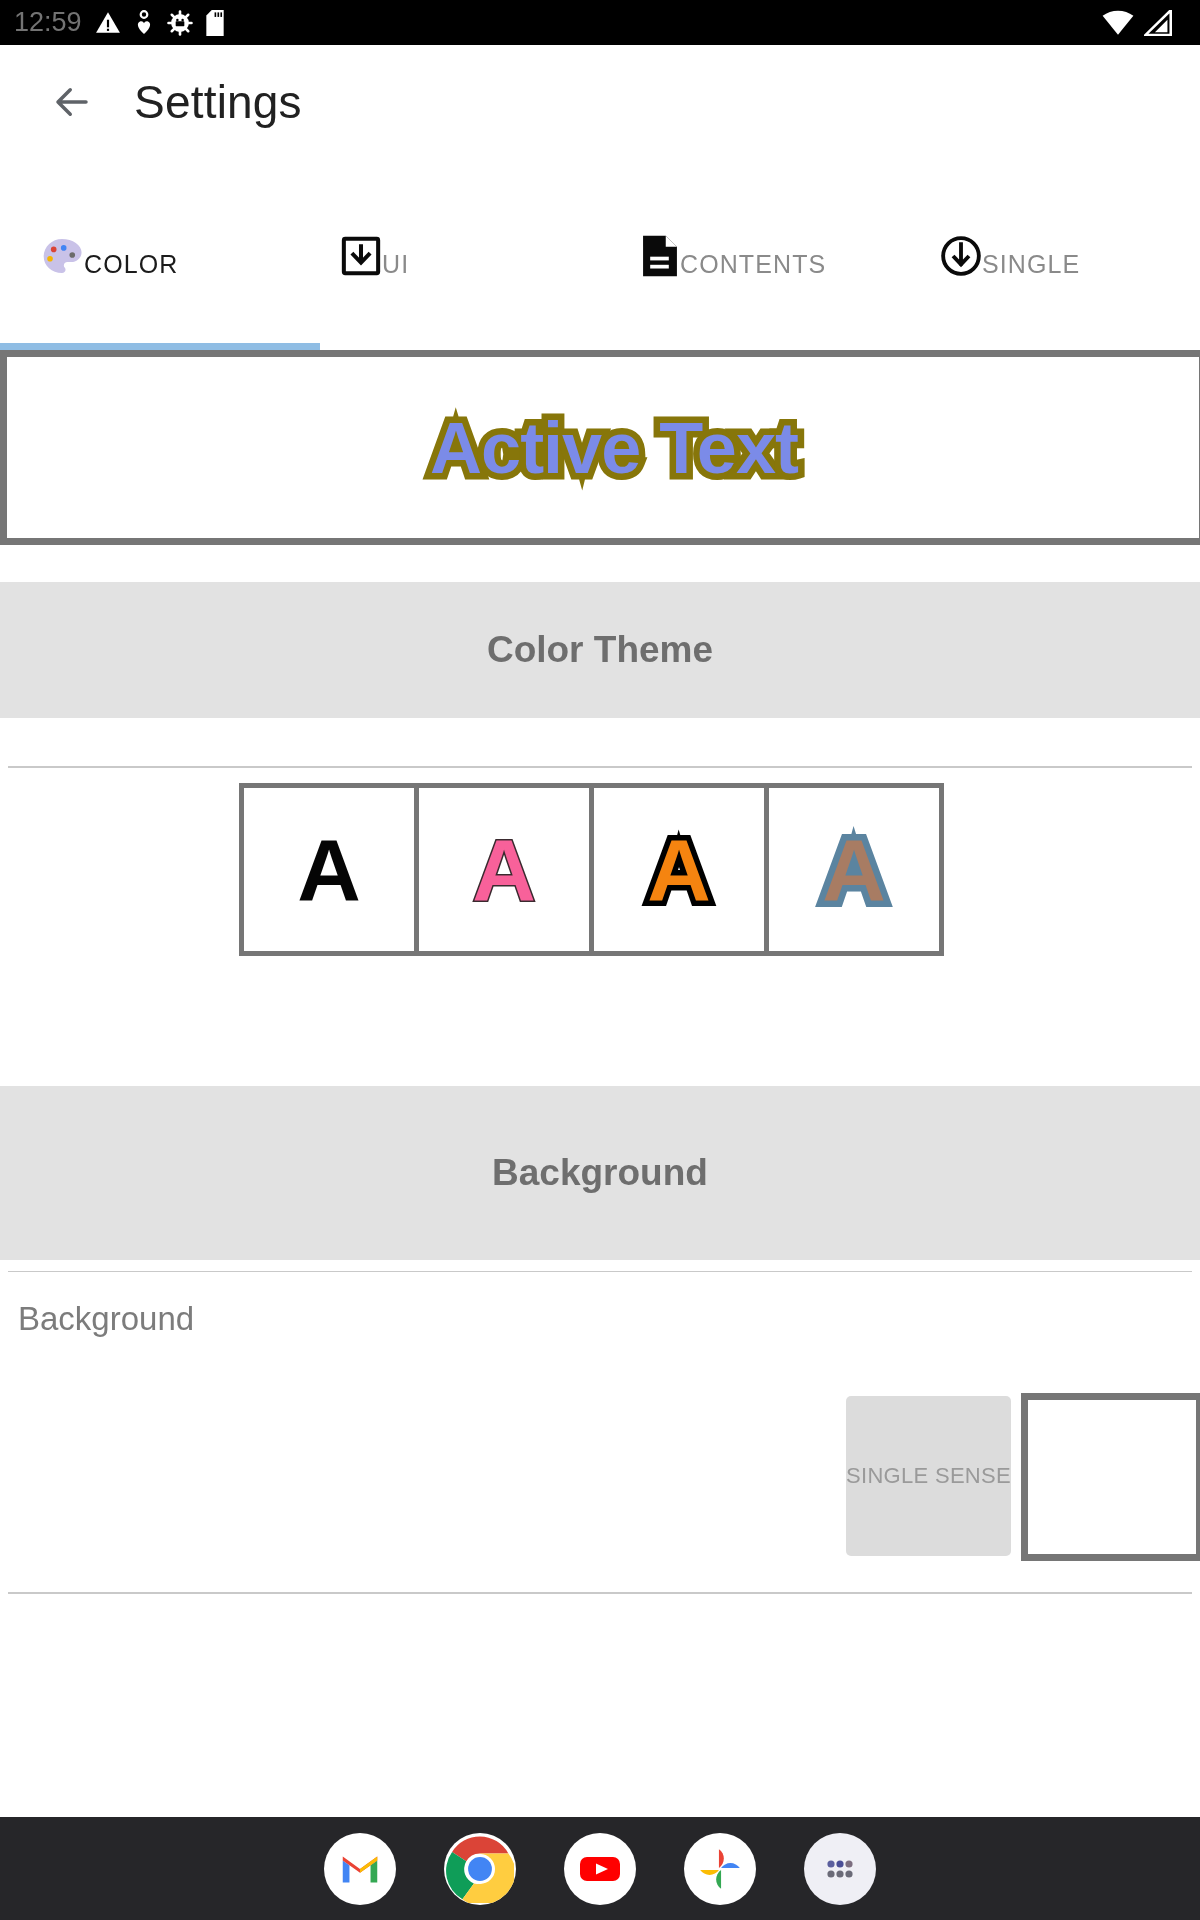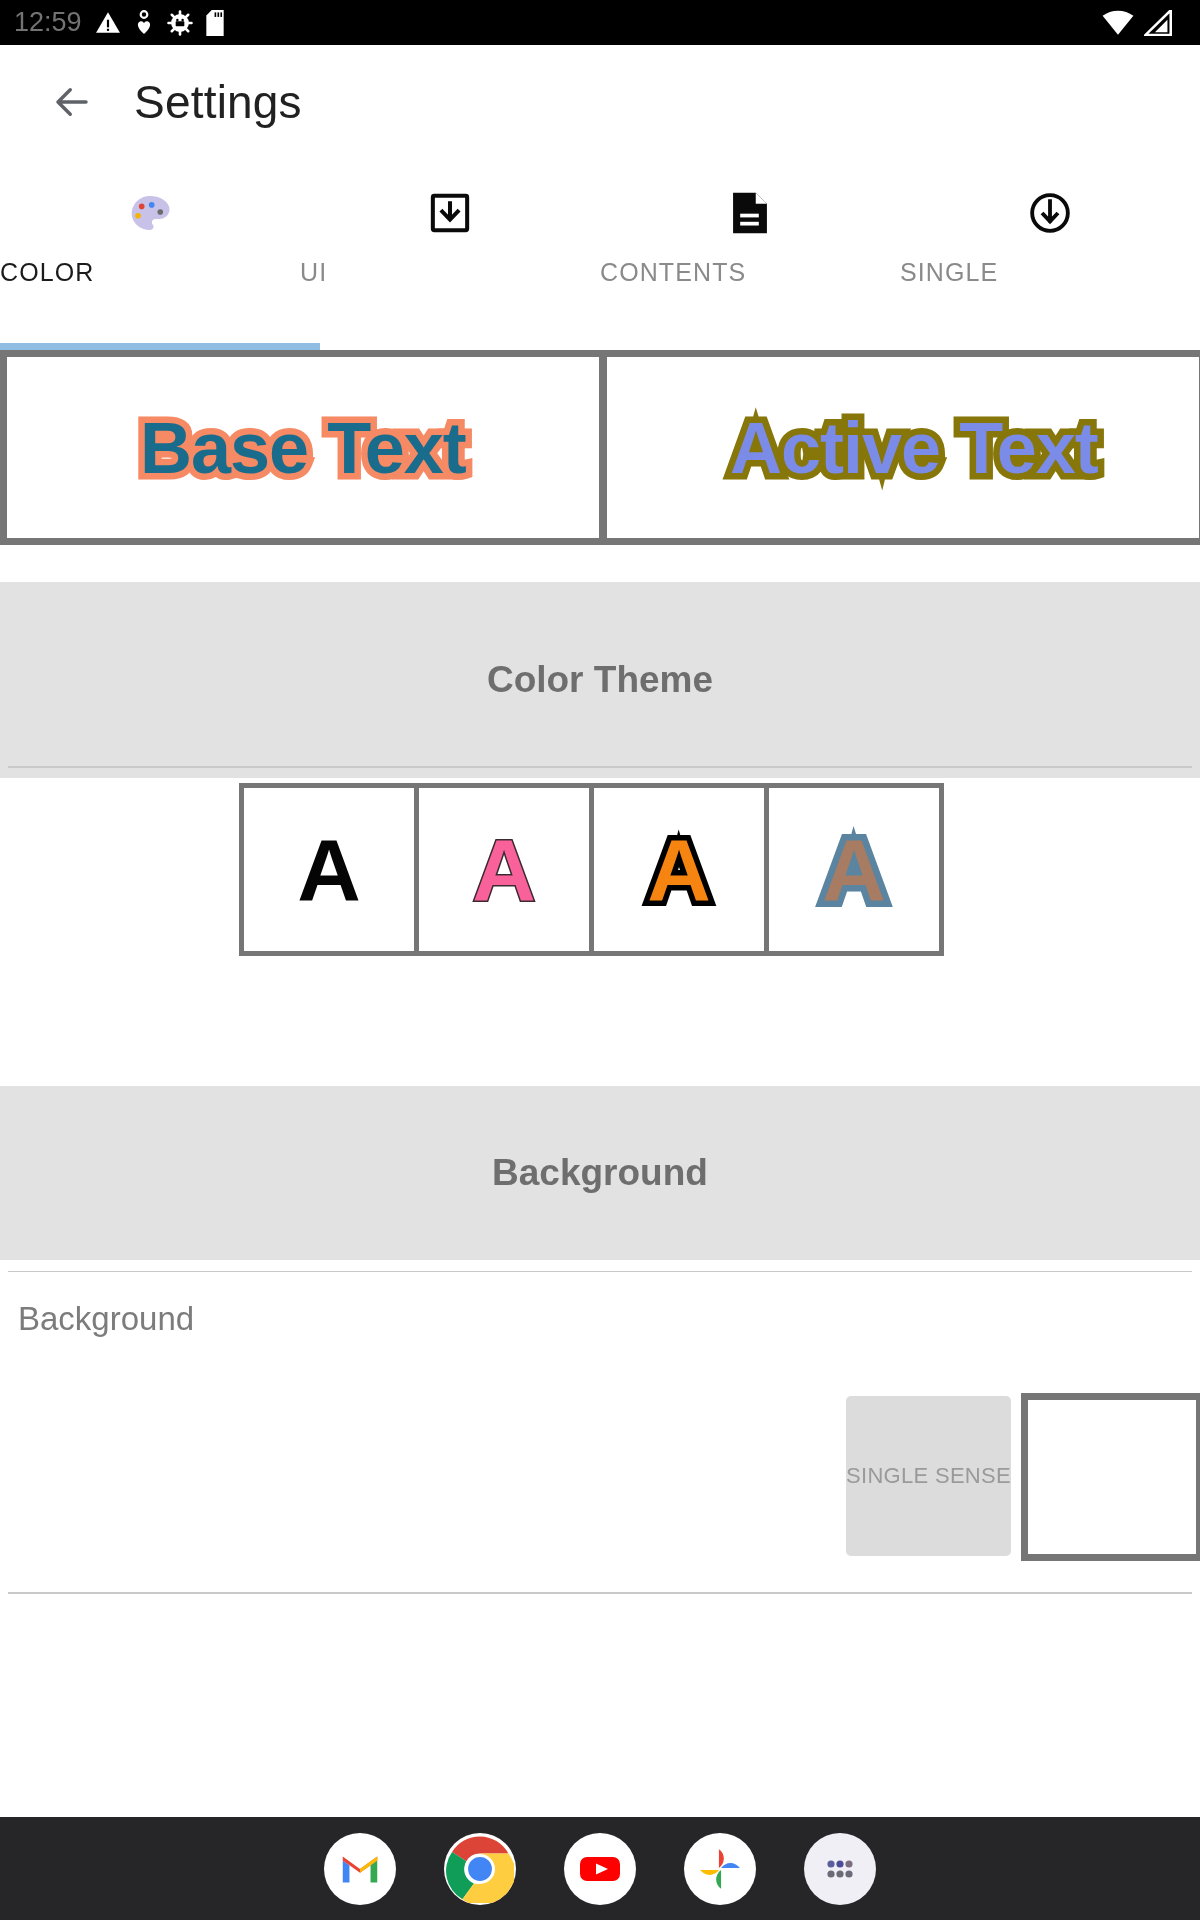--- a/index.html
+++ b/index.html
@@ -82,25 +82,27 @@
     position: absolute;
     top: 158px; left: 0;
     width: 1200px;
     height: 185px;
     background: #ffffff;
     display: flex;
   }
   .tab {
     flex: 1 1 25%;
     display: flex;
-    flex-direction: column;
+    flex-direction: row;
+    align-items: center;
     justify-content: flex-start;
     padding-top: 28px;
     cursor: pointer;
     position: relative;
+    margin-left: 40px;
   }
   .tab-icon {
     height: 54px;
     display: flex;
     align-items: center;
     justify-content: center;
     margin-bottom: 18px;
   }
   .tab-label {
     font-size: 25px;
@@ -169,21 +171,21 @@
     position: absolute;
     left: 0;
     width: 1200px;
   }
   .section-header span {
     font-size: 37px;
     font-weight: bold;
     color: #6e6e6e;
     font-family: "Liberation Sans", sans-serif;
   }
-  #hdr-theme      { top: 582px;  height: 196px; }
+  #hdr-theme      { top: 582px;  height: 136px; }
   #hdr-background { top: 1086px; height: 174px; }
   #hdr-text       { top: 1637px; height: 180px; }
 
   .hr-line {
     position: absolute;
     left: 8px;
     width: 1184px;
     height: 2px;
     background: #c9c9c9;
   }
@@ -405,23 +407,20 @@
         </svg>
       </div>
       <div class="tab-label">SINGLE</div>
     </div>
   </div>
 
   <div class="tab-indicator" style="background: rgb(143, 189, 228);"></div>
 
   <div class="preview-wrap" style="background: rgb(118, 118, 118);">
     <div class="preview-box">
-      <span class="preview-text base-text" style="color: rgb(26, 108, 140); -webkit-text-stroke: 13px rgb(245, 138, 100);">Base Text</span>
-    </div>
-    <div class="preview-box">
       <span class="preview-text active-text" style="color: rgb(123, 139, 232); -webkit-text-stroke: 13px rgb(135, 118, 10);">Active Text</span>
     </div>
   </div>
 
   <div class="section-header" id="hdr-theme">
     <span>Color Theme</span>
   </div>
   <div class="hr-line" id="hr-1"></div>
 
   <div class="theme-row">

